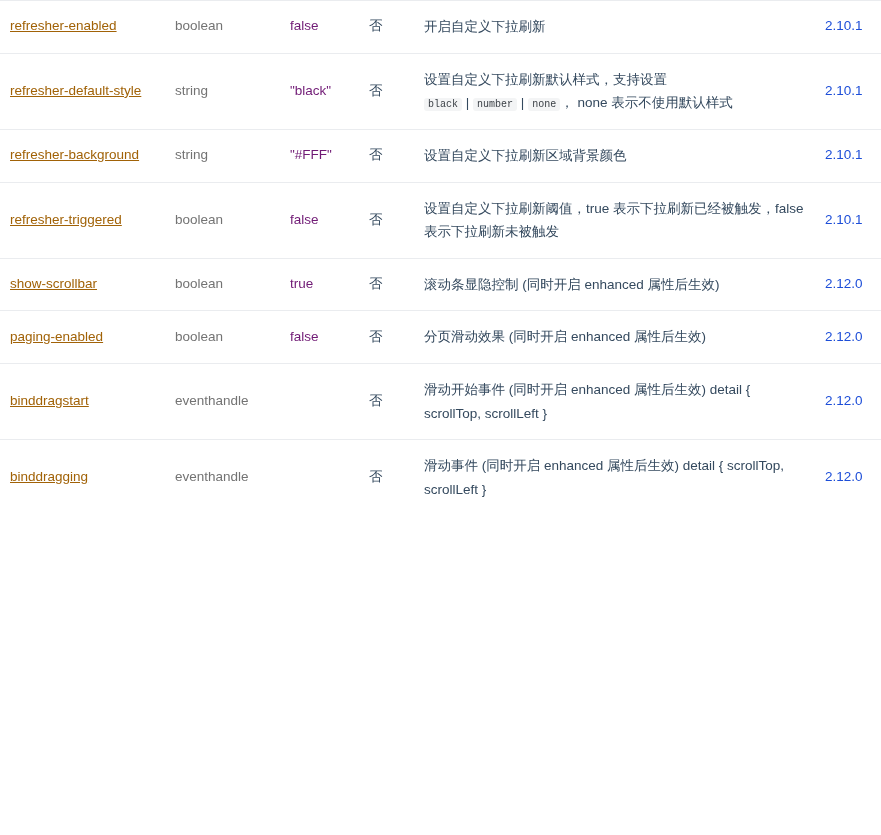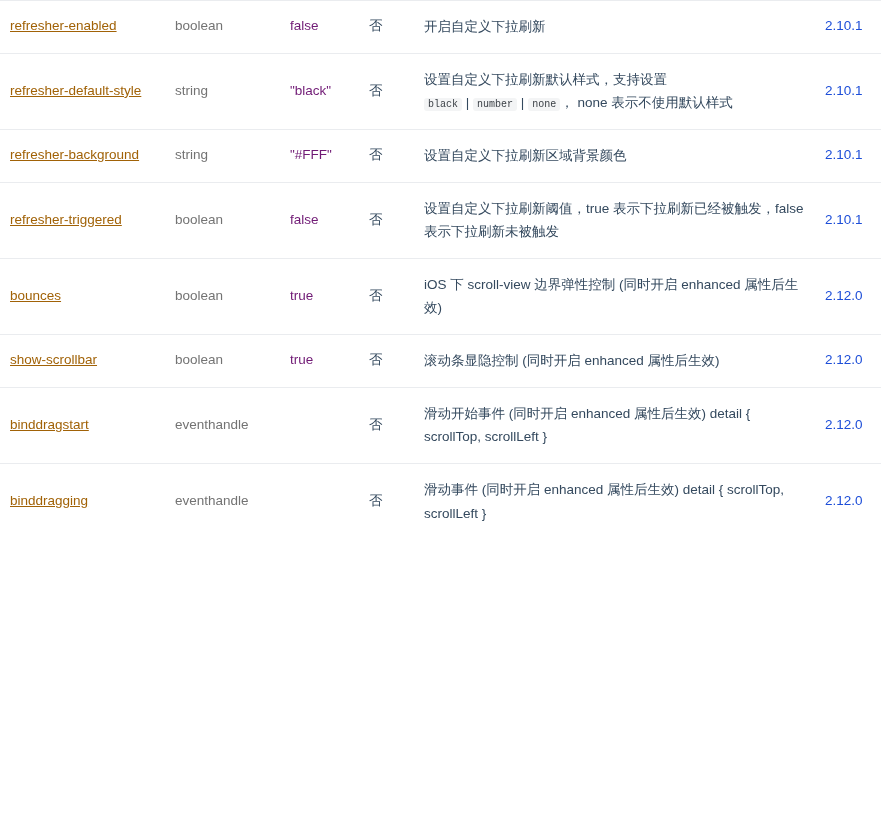--- a/index.html
+++ b/index.html
@@ -159,33 +159,33 @@
         </tr>
         <tr>
           <td class="cell-name">refresher-triggered</td>
           <td class="cell-type"><span class="offset-type">boolean</span></td>
           <td class="cell-default"><span class="offset-default">false</span></td>
           <td class="cell-required"><span class="offset-req">否</span></td>
           <td class="cell-desc">设置自定义下拉刷新阈值，true 表示下拉刷新已经被触发，false 表示下拉刷新未被触发</td>
           <td class="cell-version"><span class="offset-ver">2.10.1</span></td>
         </tr>
         <tr>
-          <td class="cell-name">bounces</td>
+          <td class="cell-name">show-scrollbar</td>
           <td class="cell-type"><span class="offset-type">boolean</span></td>
           <td class="cell-default"><span class="offset-default">true</span></td>
           <td class="cell-required"><span class="offset-req">否</span></td>
-          <td class="cell-desc">iOS 下 scroll-view 边界弹性控制 (同时开启 enhanced 属性后生效)</td>
-          <td class="cell-version"><span class="offset-ver">2.12.0</span></td>
-        </tr>
-        <tr>
-          <td class="cell-name">show-scrollbar</td>
-          <td class="cell-type"><span class="offset-type">boolean</span></td>
-          <td class="cell-default"><span class="offset-default">true</span></td>
-          <td class="cell-required"><span class="offset-req">否</span></td>
           <td class="cell-desc">滚动条显隐控制 (同时开启 enhanced 属性后生效)</td>
+          <td class="cell-version"><span class="offset-ver">2.12.0</span></td>
+        </tr>
+        <tr>
+          <td class="cell-name">paging-enabled</td>
+          <td class="cell-type"><span class="offset-type">boolean</span></td>
+          <td class="cell-default"><span class="offset-default">false</span></td>
+          <td class="cell-required"><span class="offset-req">否</span></td>
+          <td class="cell-desc">分页滑动效果 (同时开启 enhanced 属性后生效)</td>
           <td class="cell-version"><span class="offset-ver">2.12.0</span></td>
         </tr>
         <tr>
           <td class="cell-name">binddragstart</td>
           <td class="cell-type"><span class="offset-type">eventhandle</span></td>
           <td class="cell-default"><span class="offset-default"></span></td>
           <td class="cell-required"><span class="offset-req">否</span></td>
           <td class="cell-desc">滑动开始事件 (同时开启 enhanced 属性后生效) detail { scrollTop, scrollLeft }</td>
           <td class="cell-version"><span class="offset-ver">2.12.0</span></td>
         </tr>

